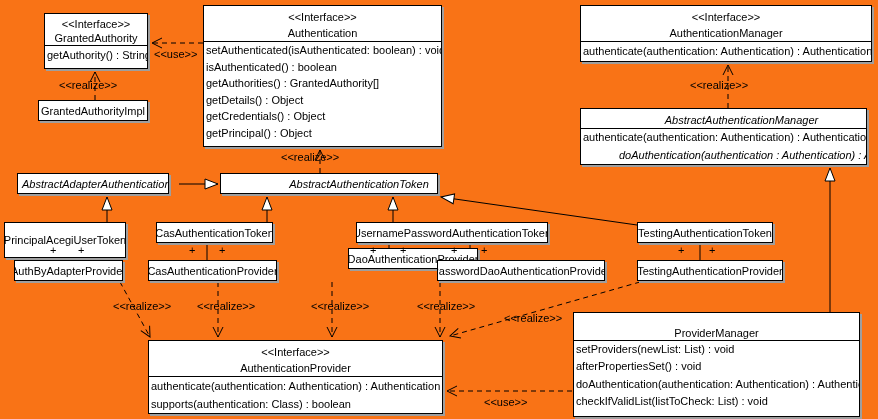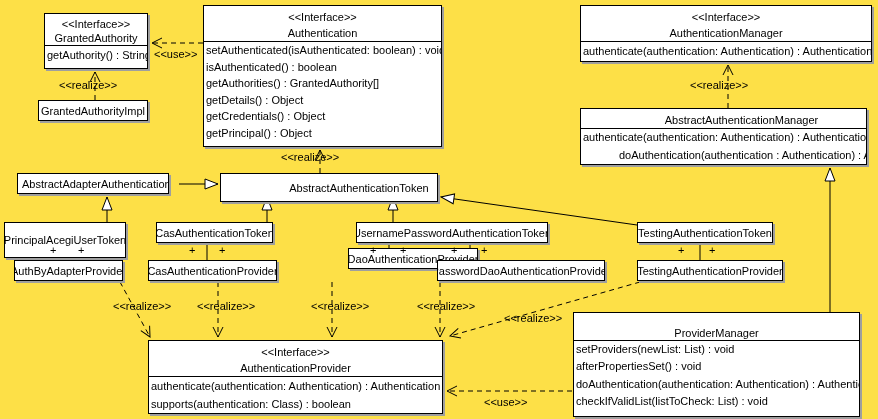--- a/index.html
+++ b/index.html
@@ -1,31 +1,31 @@
 <!DOCTYPE html>
 <html><head>
 <meta charset="utf-8">
 <style>
   html,body{margin:0;padding:0;background:#e8e8e8;}
   .canvas{
-    position:relative;width:878px;height:419px;background:#fde047;
+    position:relative;width:878px;height:419px;background:#f97316;
     font-family:"Liberation Sans",sans-serif;font-size:11px;color:#000;
     overflow:hidden;
   }
   svg.wires{position:absolute;left:0;top:0;width:878px;height:419px;}
   .uml-box{
     position:absolute;background:#fff;border:1px solid #000;
     box-shadow:2px 2px 0 #9f9f9f;overflow:hidden;box-sizing:border-box;
   }
   .hdr{text-align:center;border-bottom:1px solid #000;padding-top:3px;}
   .hdr div{line-height:16px;white-space:nowrap;}
   .hdr.slim div{line-height:14px;}
   .methods .m{white-space:nowrap;padding:0 2px;}
   .single{display:flex;align-items:center;justify-content:center;height:100%;white-space:nowrap;}
-  .it{margin-left:36px;}
+  .it{font-style:italic;margin-left:36px;}
   .lbl{position:absolute;white-space:nowrap;line-height:11px;}
   .plus{position:absolute;line-height:10px;font-size:11px;}
   
   .auth .m{line-height:16.5px;}
   .gm .m{line-height:19px;}
   .am .m{line-height:18px;}
   .aam .m{line-height:17.5px;}
   .ap .m{line-height:18px;}
   .pm .m{line-height:17.4px;}
 </style>
@@ -116,21 +116,21 @@
     <div class="methods">
       <div class="m">authenticate(authentication: Authentication) : Authentication</div>
       <div class="m it">doAuthentication(authentication : Authentication) : Authentication</div>
     </div>
   </div>
 
   <div class="uml-box" style="left:17px;top:173px;width:152px;height:21px;">
     <div class="single it">AbstractAdapterAuthenticationToken</div>
   </div>
 
-  <div class="uml-box" style="left:220px;top:173px;width:218px;height:29px;padding-left:24px;">
+  <div class="uml-box" style="left:220px;top:173px;width:218px;height:21px;padding-left:24px;">
     <div class="single it">AbstractAuthenticationToken</div>
   </div>
 
   <div class="uml-box" style="left:4px;top:222px;width:122px;height:36px;">
     <div class="single">PrincipalAcegiUserToken</div>
   </div>
   <div class="uml-box" style="left:156px;top:222px;width:117px;height:21px;">
     <div class="single">CasAuthenticationToken</div>
   </div>
   <div class="uml-box" style="left:356px;top:222px;width:192px;height:21px;">

